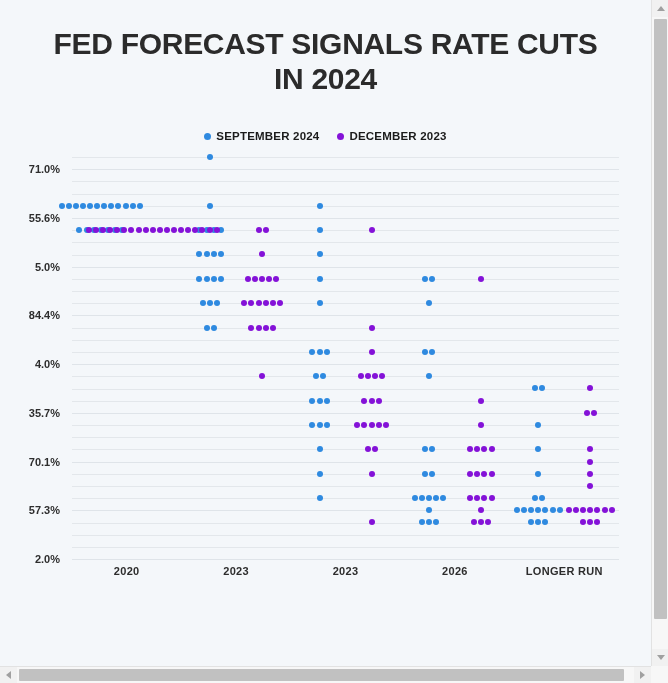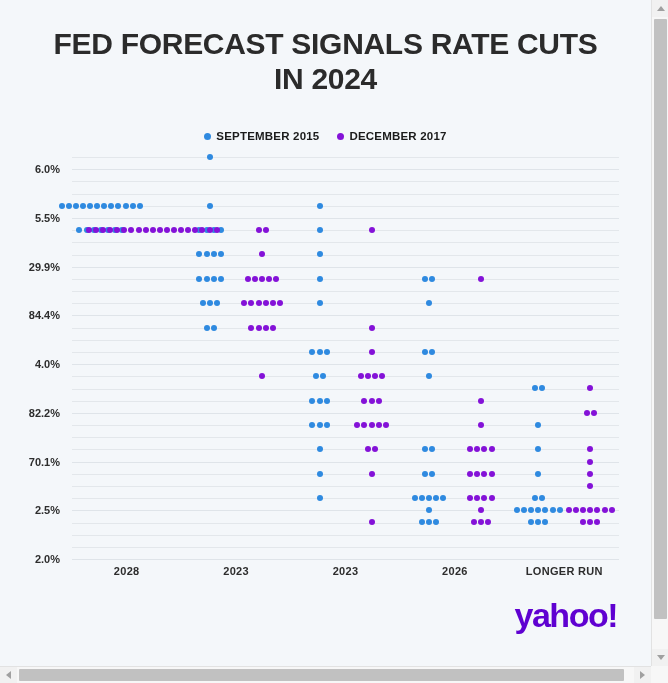--- a/index.html
+++ b/index.html
@@ -196,25 +196,25 @@
 
 <div id="viewport">
 
   <div id="card">
 
     <div id="title">FED FORECAST SIGNALS RATE CUTS IN 2024</div>
 
     <div id="legend">
       <div class="legend-item">
         <span class="legend-dot" style="background:#2f8ae0"></span>
-        <span>SEPTEMBER 2015</span>
+        <span>SEPTEMBER 2024</span>
       </div>
       <div class="legend-item">
         <span class="legend-dot" style="background:#8412d8"></span>
-        <span>DECEMBER 2017</span>
+        <span>DECEMBER 2023</span>
       </div>
     </div>
 
     <div id="plot">
         <div class="gridline major" style="top: 402px;"></div>
         <div class="gridline" style="top: 389.8px;"></div>
         <div class="gridline" style="top: 377.6px;"></div>
         <div class="gridline" style="top: 365.5px;"></div>
         <div class="gridline major" style="top: 353.3px;"></div>
         <div class="gridline" style="top: 341.1px;"></div>
@@ -239,30 +239,30 @@
         <div class="gridline major" style="top: 109.6px;"></div>
         <div class="gridline" style="top: 97.5px;"></div>
         <div class="gridline" style="top: 85.3px;"></div>
         <div class="gridline" style="top: 73.1px;"></div>
         <div class="gridline major" style="top: 60.9px;"></div>
         <div class="gridline" style="top: 48.7px;"></div>
         <div class="gridline" style="top: 36.5px;"></div>
         <div class="gridline" style="top: 24.4px;"></div>
         <div class="gridline major" style="top: 12.2px;"></div>
         <div class="gridline" style="top: 0px;"></div>
-        <div class="ylabel" style="top: 12.2px; left: -72px;">6.0%</div>
-        <div class="ylabel" style="top: 60.9px; left: -72px;">5.5%</div>
-        <div class="ylabel" style="top: 109.6px; left: -72px;">29.9%</div>
+        <div class="ylabel" style="top: 12.2px; left: -72px;">71.0%</div>
+        <div class="ylabel" style="top: 60.9px; left: -72px;">55.6%</div>
+        <div class="ylabel" style="top: 109.6px; left: -72px;">5.0%</div>
         <div class="ylabel" style="top: 158.4px; left: -72px;">84.4%</div>
         <div class="ylabel" style="top: 207.1px; left: -72px;">4.0%</div>
-        <div class="ylabel" style="top: 255.8px; left: -72px;">82.2%</div>
+        <div class="ylabel" style="top: 255.8px; left: -72px;">35.7%</div>
         <div class="ylabel" style="top: 304.5px; left: -72px;">70.1%</div>
-        <div class="ylabel" style="top: 353.3px; left: -72px;">2.5%</div>
+        <div class="ylabel" style="top: 353.3px; left: -72px;">57.3%</div>
         <div class="ylabel" style="top: 402px; left: -72px;">2.0%</div>
-        <div class="xlabel" style="left: 54.7px;">2028</div>
+        <div class="xlabel" style="left: 54.7px;">2020</div>
         <div class="xlabel" style="left: 164.1px;">2023</div>
         <div class="xlabel" style="left: 273.5px;">2023</div>
         <div class="xlabel" style="left: 382.9px;">2026</div>
         <div class="xlabel" style="left: 492.3px;">LONGER RUN</div>
         <div class="dot" style="left: -10.35px; top: 48.73px; background: rgb(47, 138, 224);"></div>
         <div class="dot" style="left: -3.25px; top: 48.73px; background: rgb(47, 138, 224);"></div>
         <div class="dot" style="left: 3.85px; top: 48.73px; background: rgb(47, 138, 224);"></div>
         <div class="dot" style="left: 10.95px; top: 48.73px; background: rgb(47, 138, 224);"></div>
         <div class="dot" style="left: 18.05px; top: 48.73px; background: rgb(47, 138, 224);"></div>
         <div class="dot" style="left: 25.15px; top: 48.73px; background: rgb(47, 138, 224);"></div>
@@ -443,21 +443,20 @@
         <div class="dot" style="left: 525.4px; top: 353.27px; background: rgb(132, 18, 216);"></div>
         <div class="dot" style="left: 532.5px; top: 353.27px; background: rgb(132, 18, 216);"></div>
         <div class="dot" style="left: 539.6px; top: 353.27px; background: rgb(132, 18, 216);"></div>
         <div class="dot" style="left: 511.2px; top: 365.45px; background: rgb(132, 18, 216);"></div>
         <div class="dot" style="left: 518.3px; top: 365.45px; background: rgb(132, 18, 216);"></div>
         <div class="dot" style="left: 525.4px; top: 365.45px; background: rgb(132, 18, 216);"></div>
       </div>
 
 
     <div id="logo">
-      <div class="yahoo">yahoo!</div>
     </div>
   </div>
 
   <div id="v-scroll">
     <div class="arrow up">
         <span class="tri tri-up"></span>
       </div>
     <div id="v-thumb"></div>
     <div class="arrow down">
         <span class="tri tri-down"></span>

